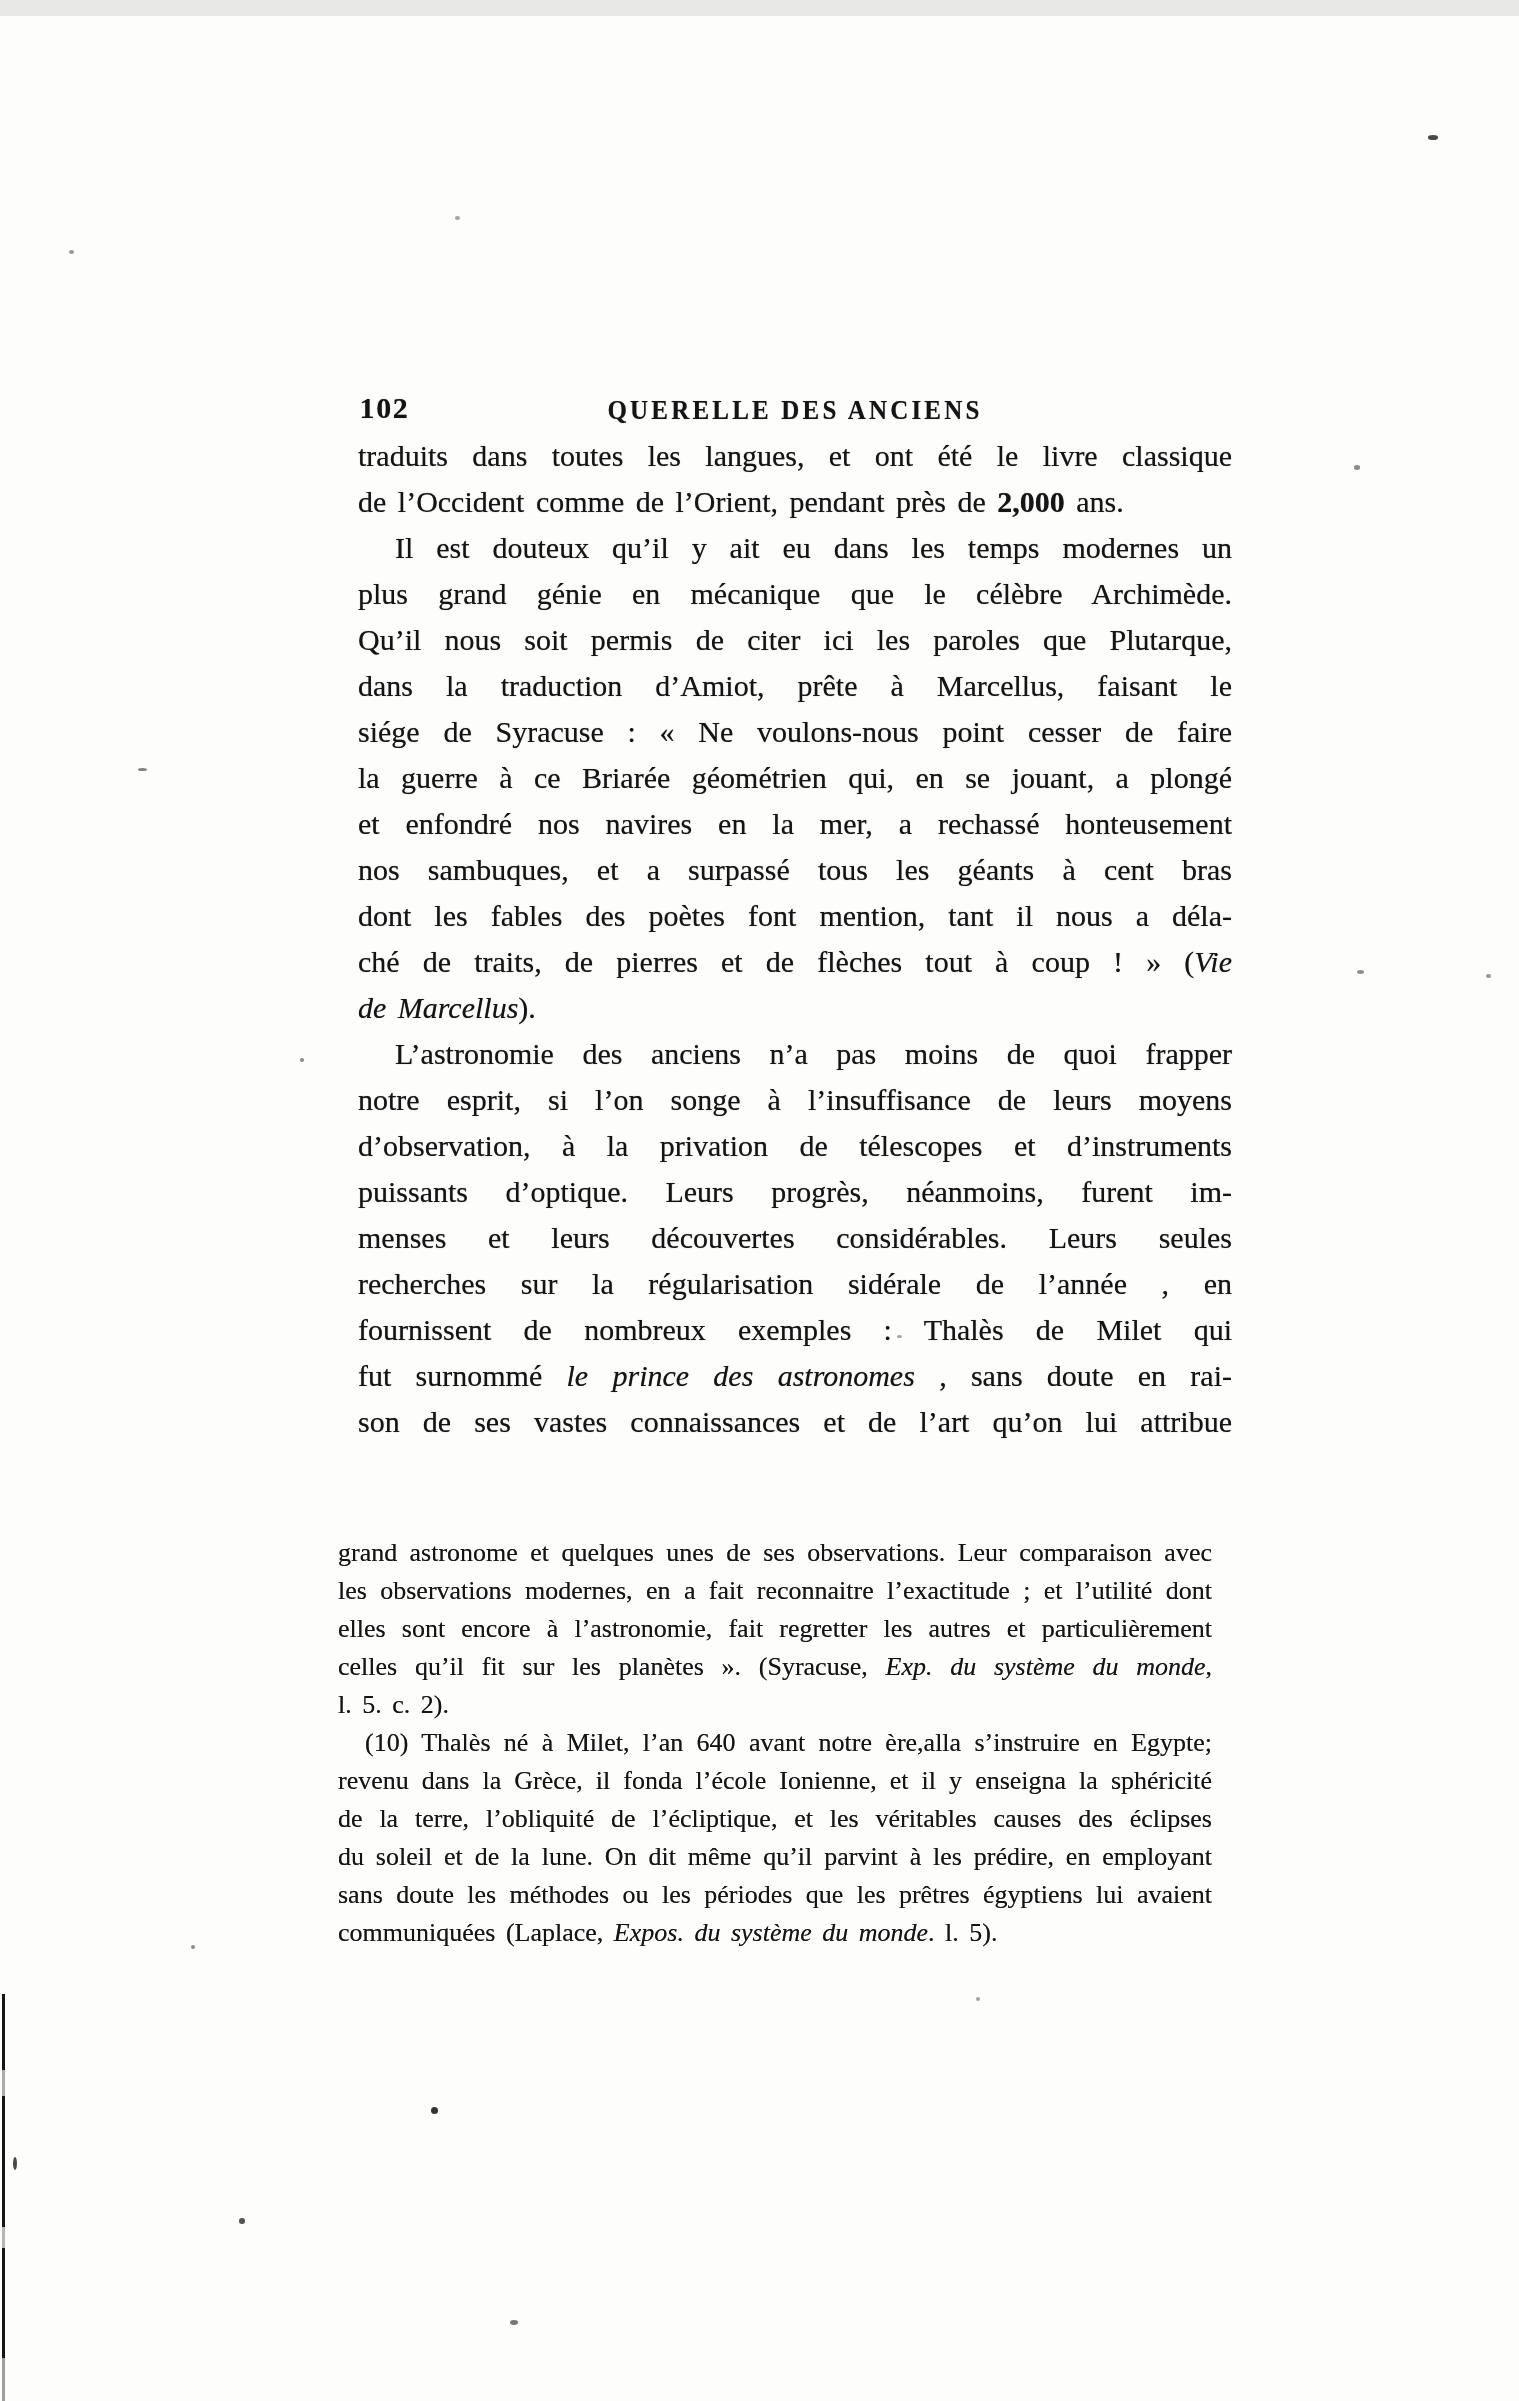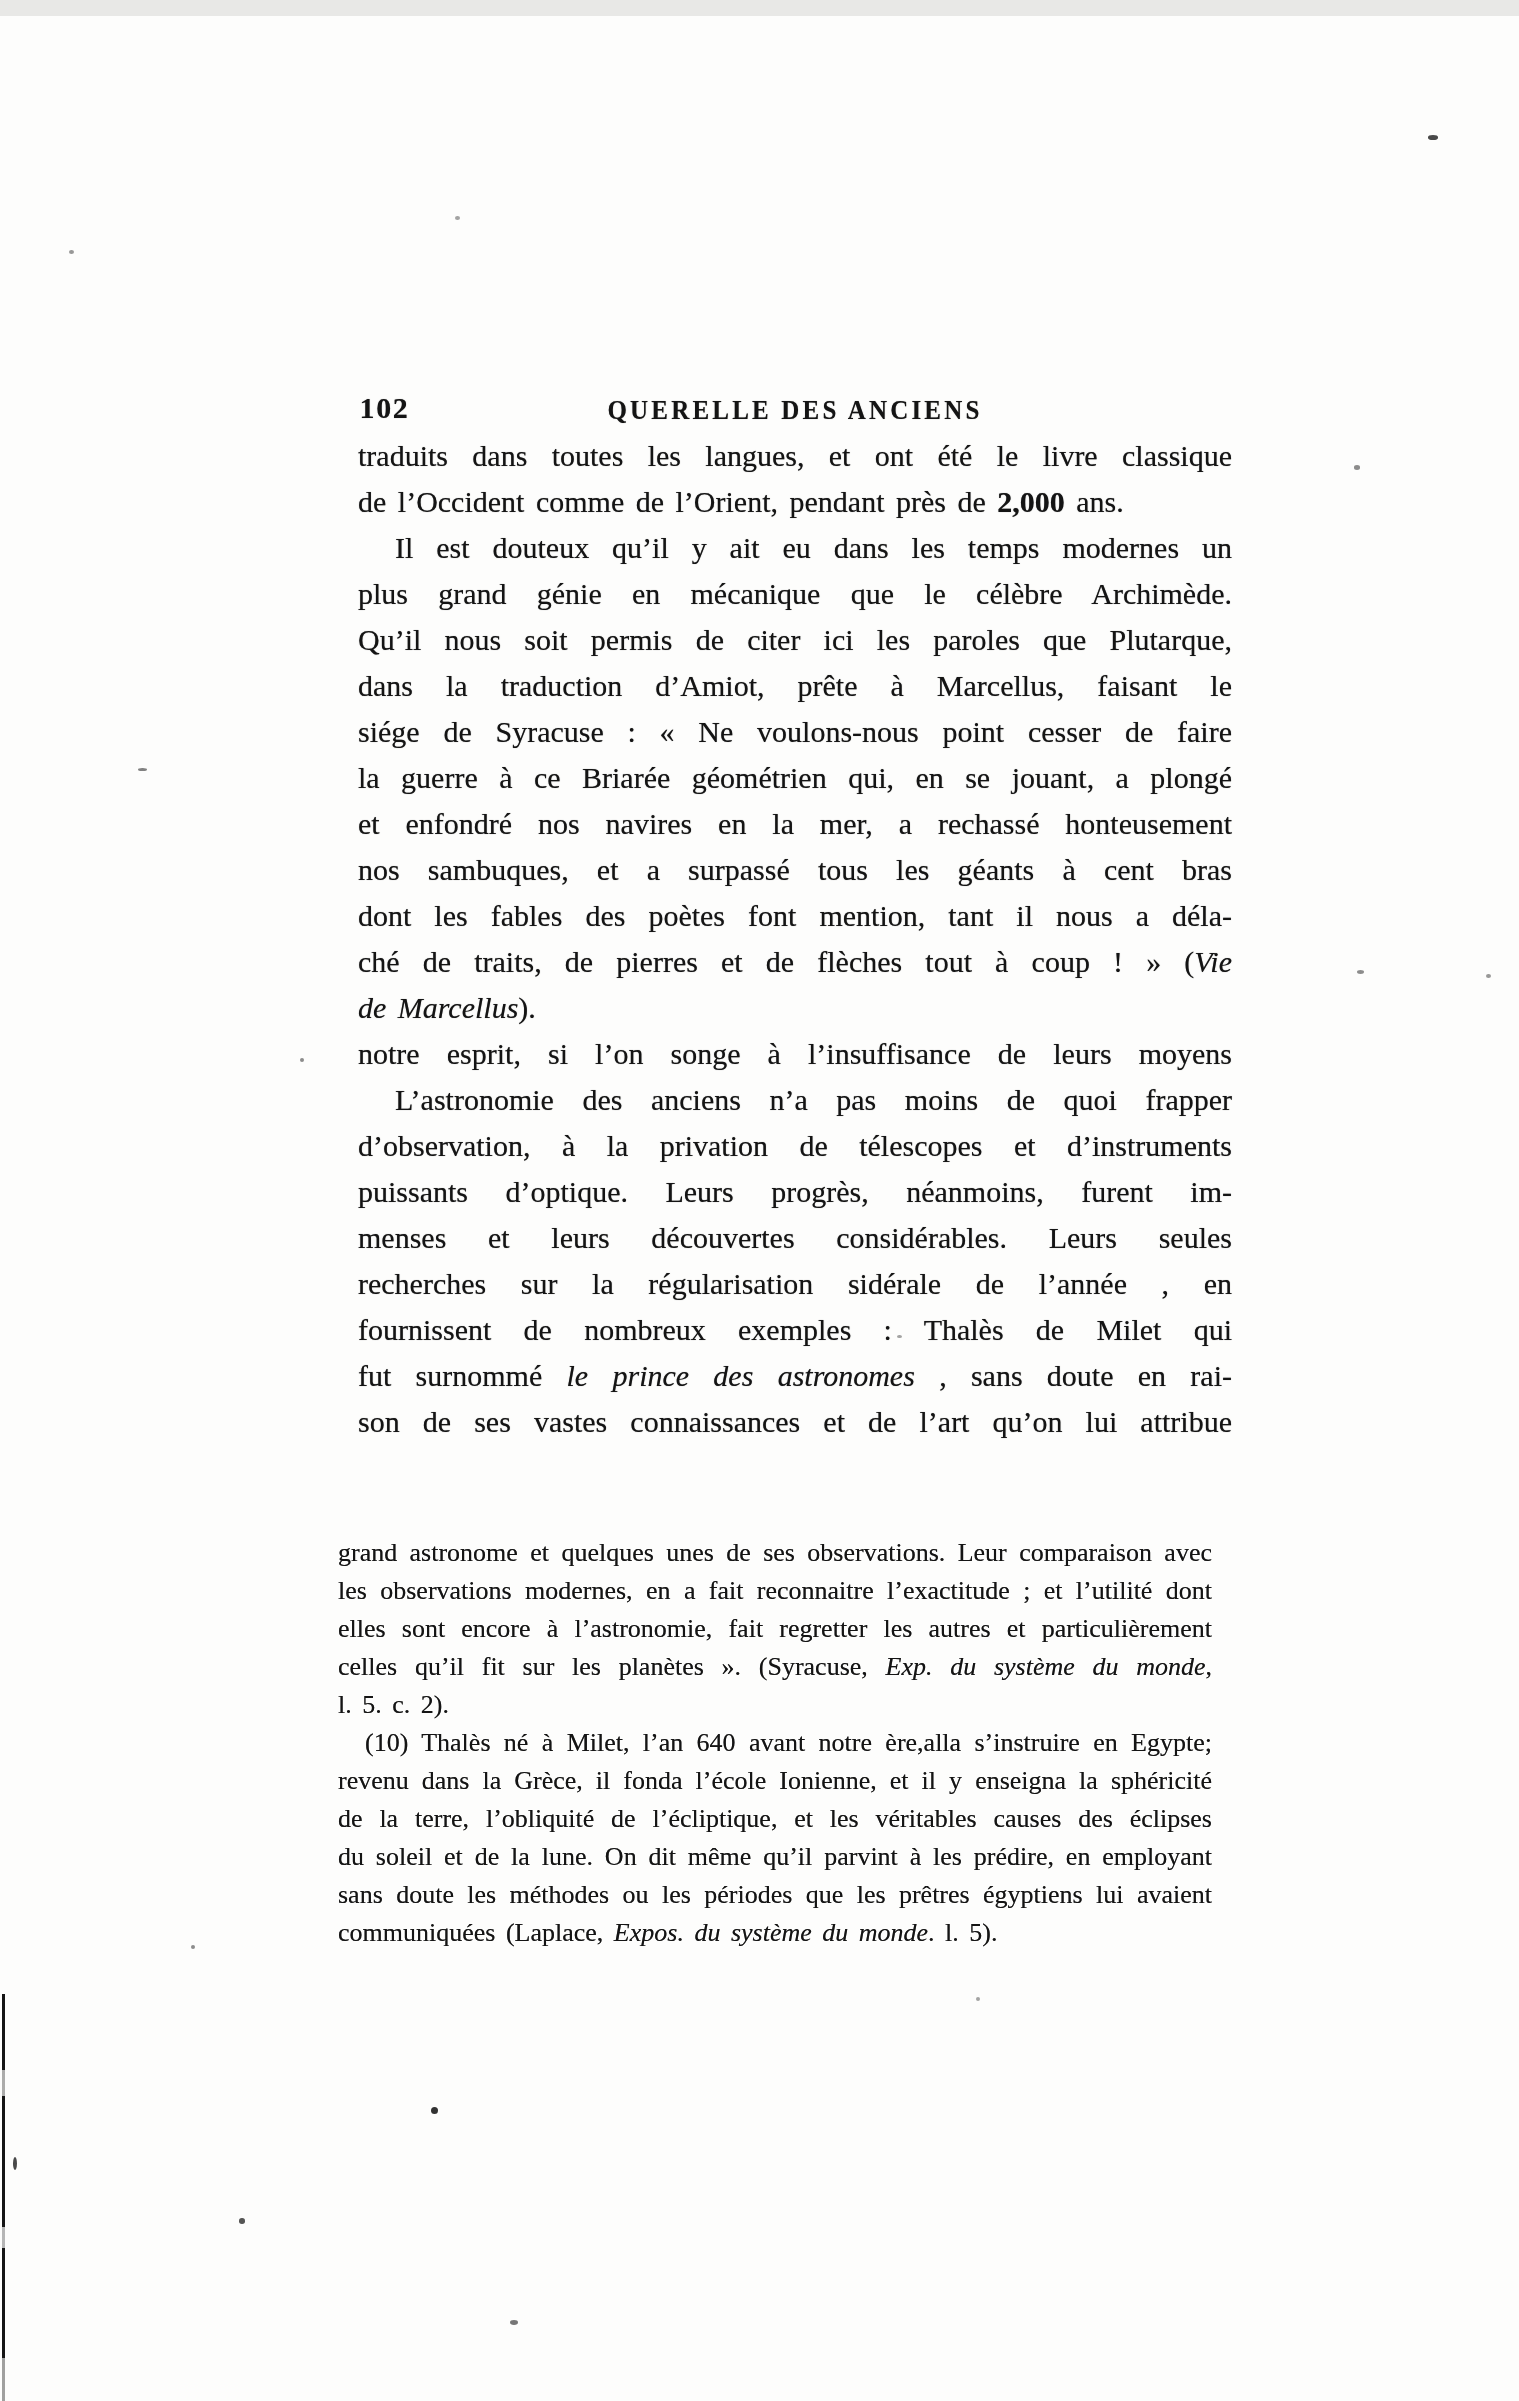--- a/index.html
+++ b/index.html
@@ -73,22 +73,22 @@
       <div class="line"><span>plus grand génie en mécanique que le célèbre Archimède.</span></div>
       <div class="line"><span>Qu’il nous soit permis de citer ici les paroles que Plutarque,</span></div>
       <div class="line"><span>dans la traduction d’Amiot, prête à Marcellus, faisant le</span></div>
       <div class="line"><span>siége de Syracuse : « Ne voulons-nous point cesser de faire</span></div>
       <div class="line"><span>la guerre à ce Briarée géométrien qui, en se jouant, a plongé</span></div>
       <div class="line"><span>et enfondré nos navires en la mer, a rechassé honteusement</span></div>
       <div class="line"><span>nos sambuques, et a surpassé tous les géants à cent bras</span></div>
       <div class="line"><span>dont les fables des poètes font mention, tant il nous a déla-</span></div>
       <div class="line"><span>ché de traits, de pierres et de flèches tout à coup ! » (</span><span class="it">Vie</span></div>
       <div class="line end"><span class="it">de Marcellus</span><span>).</span></div>
+      <div class="line indent"><span>L’astronomie des anciens n’a pas moins de quoi frapper</span></div>
       <div class="line"><span>notre esprit, si l’on songe à l’insuffisance de leurs moyens</span></div>
-      <div class="line indent"><span>L’astronomie des anciens n’a pas moins de quoi frapper</span></div>
       <div class="line"><span>d’observation, à la privation de télescopes et d’instruments</span></div>
       <div class="line"><span>puissants d’optique. Leurs progrès, néanmoins, furent im-</span></div>
       <div class="line"><span>menses et leurs découvertes considérables. Leurs seules</span></div>
       <div class="line"><span>recherches sur la régularisation sidérale de l’année , en</span></div>
       <div class="line"><span>fournissent de nombreux exemples : Thalès de Milet qui</span></div>
       <div class="line"><span>fut surnommé </span><span class="it">le prince des astronomes</span><span> , sans doute en rai-</span></div>
       <div class="line"><span>son de ses vastes connaissances et de l’art qu’on lui attribue</span></div>
     </div>
 
   <div class="footnote-text" id="footnote-lines">

